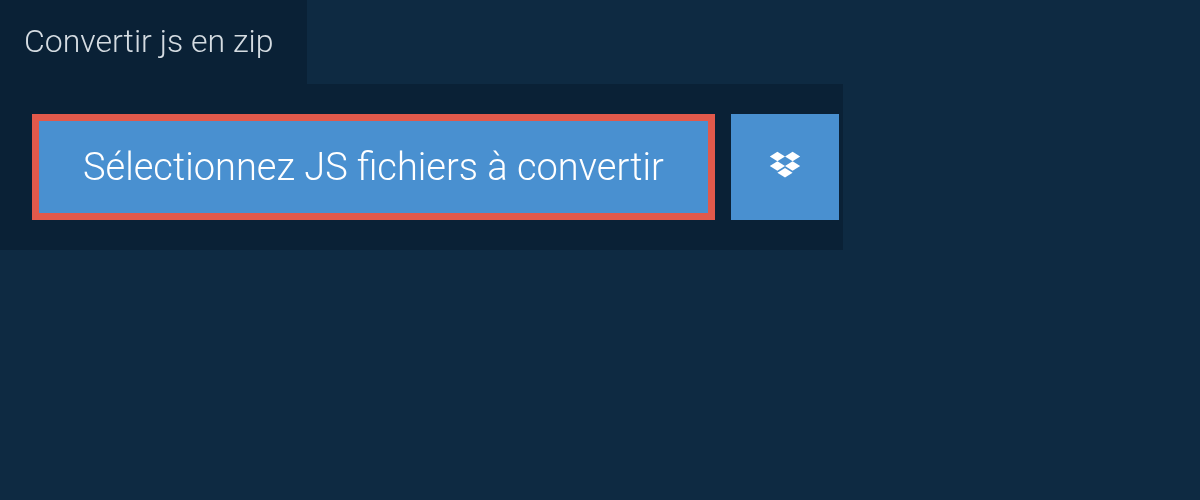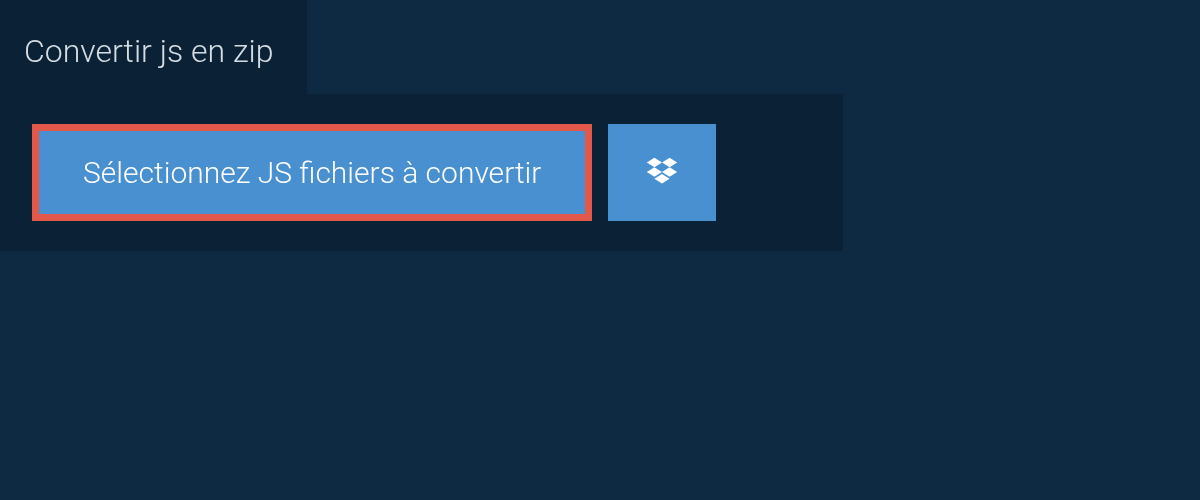--- a/index.html
+++ b/index.html
@@ -15,37 +15,37 @@
       overflow: hidden;
     }
     .tab-container {
       display: flex;
     }
     .tab {
       background: #0a2136;
       color: #d5dce2;
       font-size: 32px;
       font-weight: 300;
-      padding: 32px 34px 24px 24px;
+      padding: 22px 34px 24px 24px;
       display: inline-block;
     }
     .panel {
       background: #0a2136;
       padding: 30px 32px;
       width: 843px;
     }
     .button-row {
       display: flex;
       gap: 16px;
     }
     .select-button {
       background: #4990d0;
       border: 7px solid #e2594b;
       color: #ffffff;
-      font-size: 30px;
+      font-size: 38px;
       font-weight: 300;
       padding: 24px 44px;
       cursor: pointer;
       display: flex;
       align-items: center;
       justify-content: center;
       flex: 0 0 auto;
       white-space: nowrap;
     }
     .dropbox-button {

